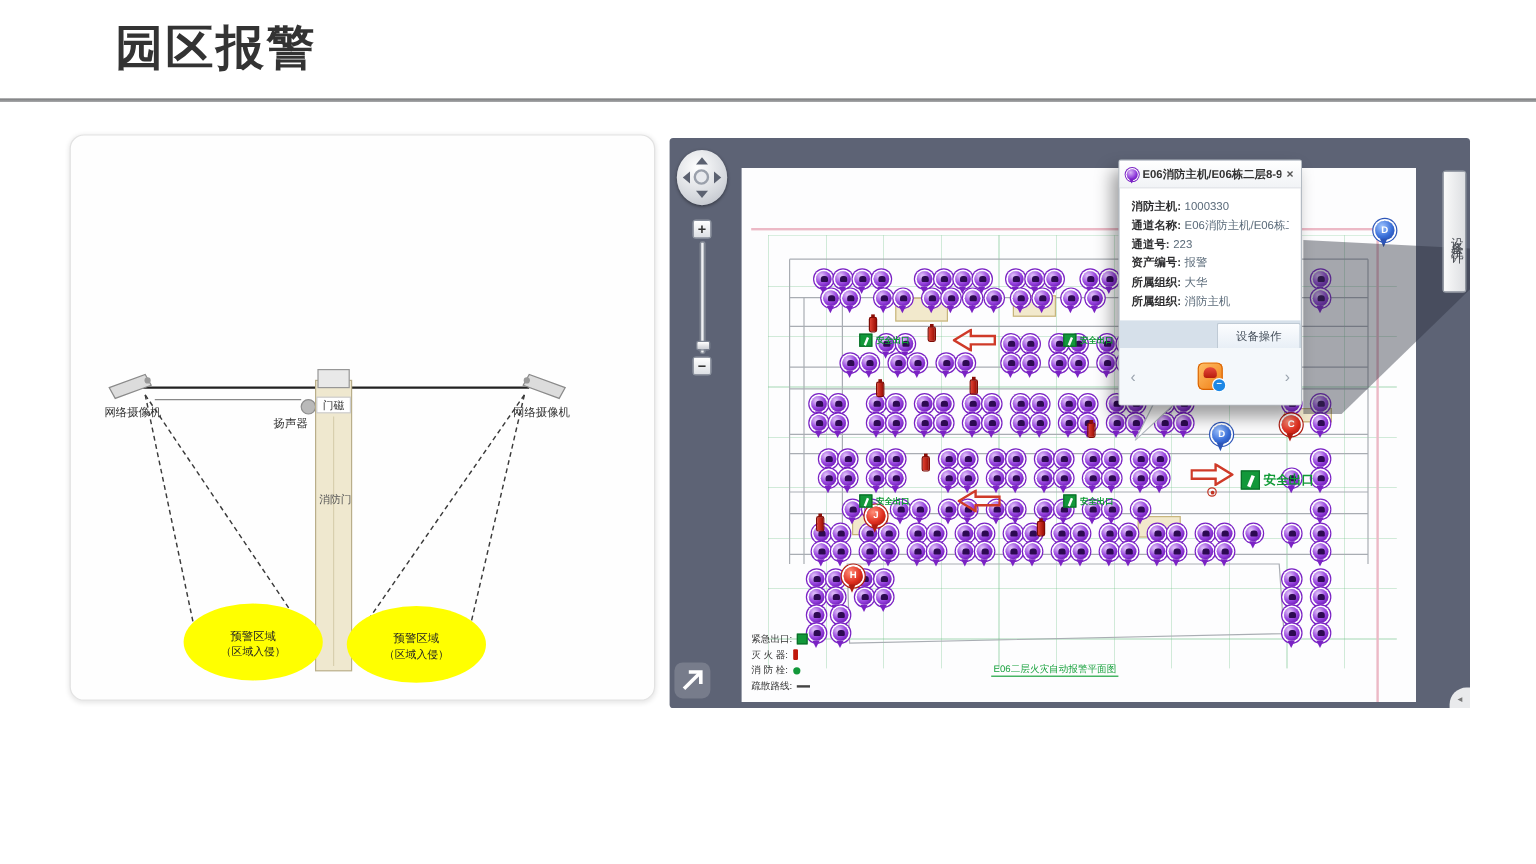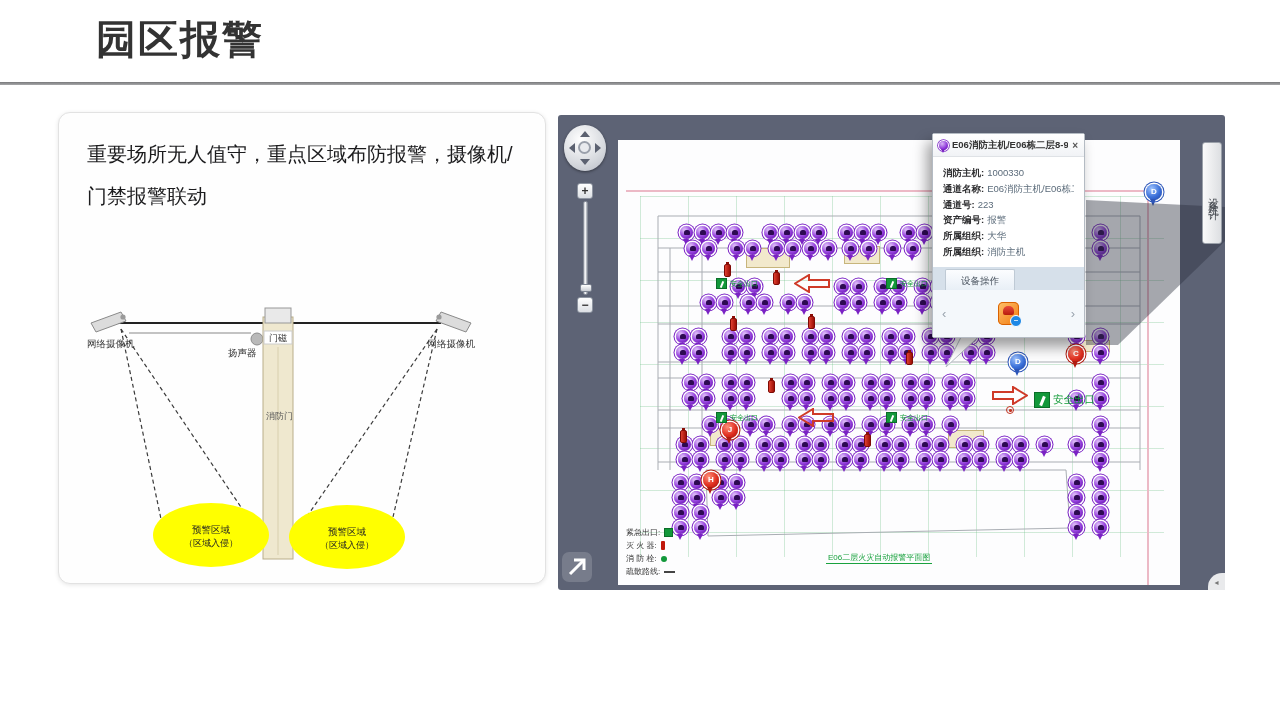--- a/index.html
+++ b/index.html
@@ -91,21 +91,21 @@
   .m-pin-red::after { border-top:7px solid #b01c10; }
   .m-pin-blue { background:radial-gradient(circle at 35% 30%, #9fc4ff, #3a6fd8 55%, #1d3fa0); box-shadow:0 0 0 1.5px #fff,0 0 0 2.5px #2c55b8; }
   .m-pin-blue::after { border-top:7px solid #2c55b8; }
 
   
   .m-exit { position:absolute; display:flex; align-items:center; gap:3px; }
   .exit-box { width:11px; height:11px; background:#12983a; border:1px solid #0a6e28; position:relative; }
   .exit-box::after { content:""; position:absolute; left:4px; top:2px; width:2px; height:7px; background:#fff; transform:rotate(22deg); }
   .m-exit.big .exit-box { width:16px; height:16px; }
   .m-exit.big .exit-box::after { left:6px; top:3px; width:3px; height:10px; }
-  .exit-text { color:#0f9a35; font-weight:400; font-size:7px; white-space:nowrap; }
+  .exit-text { color:#0f9a35; font-weight:700; font-size:7px; white-space:nowrap; }
   .m-exit.big .exit-text { font-size:10.5px; }
 
   .m-arrow { position:absolute; }
   .m-dot { position:absolute; width:8px; height:8px; border:1.5px solid #c23322; border-radius:50%; }
   .m-dot::after { content:""; position:absolute; left:2px; top:2px; width:2.5px; height:2.5px; background:#c23322; border-radius:50%; }
 
   .room { position:absolute; background:#f2e9cc; border:1px solid #c7b57c; }
 
   
   #legend { position:absolute; left:8px; top:386px; font-size:8px; color:#333; }
@@ -130,21 +130,21 @@
     background:radial-gradient(circle at 35% 30%, #d9b5f6, #8a32d8 60%, #5c0ca6);
     box-shadow:0 0 0 1px #fff,0 0 0 1.8px #7a22c4; position:relative; }
   .p-pin::after { content:""; position:absolute; left:2.2px; top:8.4px;
     border-left:2.4px solid transparent; border-right:2.4px solid transparent; border-top:4.5px solid #7a22c4; }
   .popup-title .t-text { flex:1; font-size:9.5px; font-weight:700; color:#333;
     white-space:nowrap; overflow:hidden; }
   .popup-title .t-close { font-size:10px; font-weight:700; color:#555; }
   .popup-fields { padding:8px 10px 7px; }
   .f-row { font-size:9.5px; line-height:15.8px; color:#5b6b7a; white-space:nowrap; overflow:hidden; }
   .f-label { font-weight:700; color:#2e2e30; margin-right:3px; }
-  .popup-tabstrip { height:23px; background:#d6e0ea; display:flex; align-items:flex-end; padding-left:12px; }
+  .popup-tabstrip { height:23px; background:#d6e0ea; display:flex; align-items:flex-end; padding-left:12px;justify-content:flex-end; }
   .popup-tab { height:21px; line-height:21px; padding:0 15px; font-size:9.5px; color:#46505c;
     background:linear-gradient(#fcfdff,#e8eff6); border:1px solid #bfcad5; border-bottom:none;
     border-radius:2px 2px 0 0; }
   .popup-carousel { height:47px; background:#f4f8fb; display:flex; align-items:center;
     justify-content:space-between; padding:0 9px; }
   .car-chev { font-size:13px; color:#9aa4ae; }
   .alarm-icon { width:21px; height:23px; border-radius:5px; position:relative;
     background:linear-gradient(135deg,#ffc16a,#f07b10); box-shadow:inset 0 0 0 1px #d96100; }
   .alarm-icon::before { content:""; position:absolute; left:5px; top:4px; width:11px; height:9px;
     background:linear-gradient(#e84b3c,#b71c0c); border-radius:5px 5px 2px 2px; }
@@ -153,21 +153,20 @@
     font-size:8px; line-height:8px; text-align:center; font-weight:700; }
 </style>
 </head>
 <body>
 
 <h1 id="slide-title">园区报警</h1>
 <div id="title-rule"></div>
 
 <div id="left-card">
   <div class="card-text">
-    <p>重要场所无人值守，重点区域布防报警，摄像机/门禁报警联动</p>
   </div>
 
   <svg class="abs" style="left:26px; top:194px;" width="392" height="268" viewBox="0 0 392 268">
 
     <line x1="30" y1="16" x2="356" y2="16" stroke="#222" stroke-width="2"></line>
     <line x1="44" y1="26" x2="166" y2="26" stroke="#888" stroke-width="1"></line>
 
     <g>
       <path d="M6,16 L36,5 L41,14 L11,25 Z" fill="#dcdcdc" stroke="#8a8a8a" stroke-width="1"></path>
       <circle cx="38" cy="10" r="2.6" fill="#9a9a9a"></circle>

